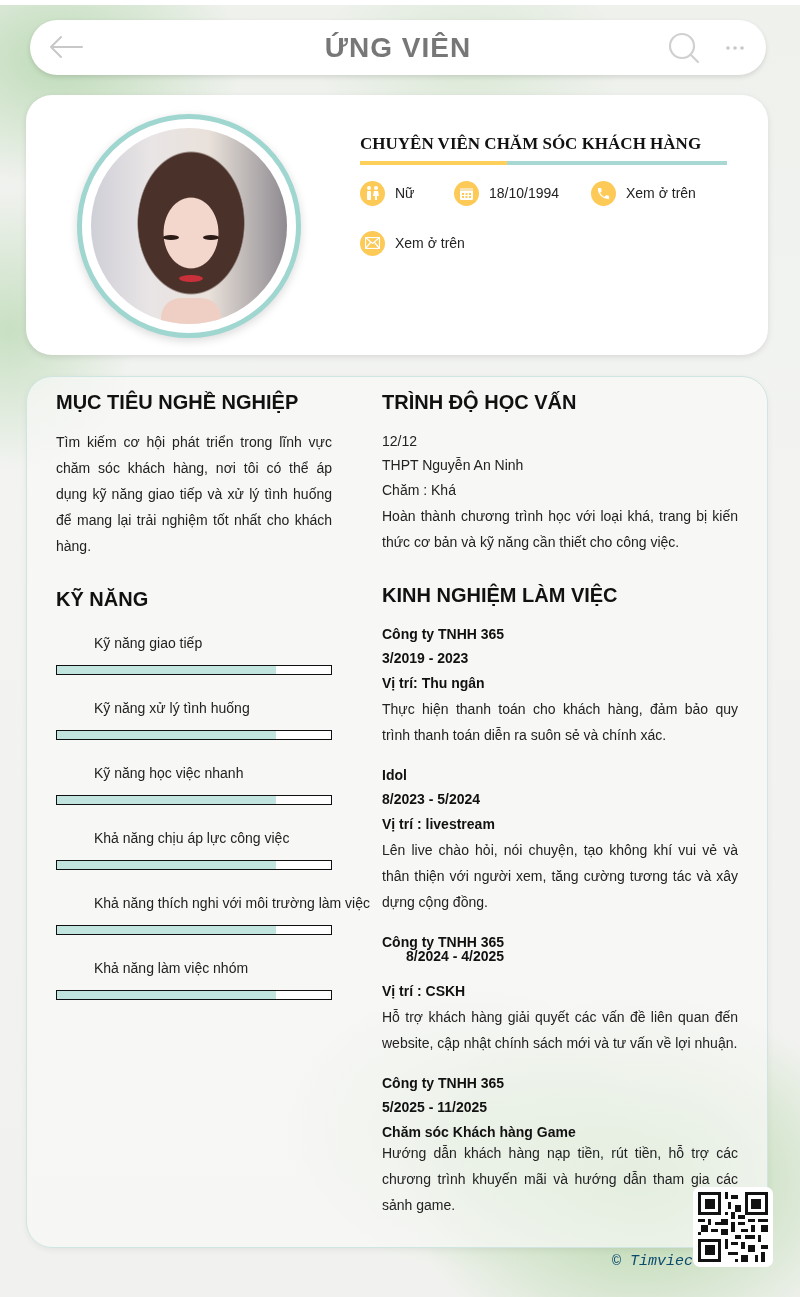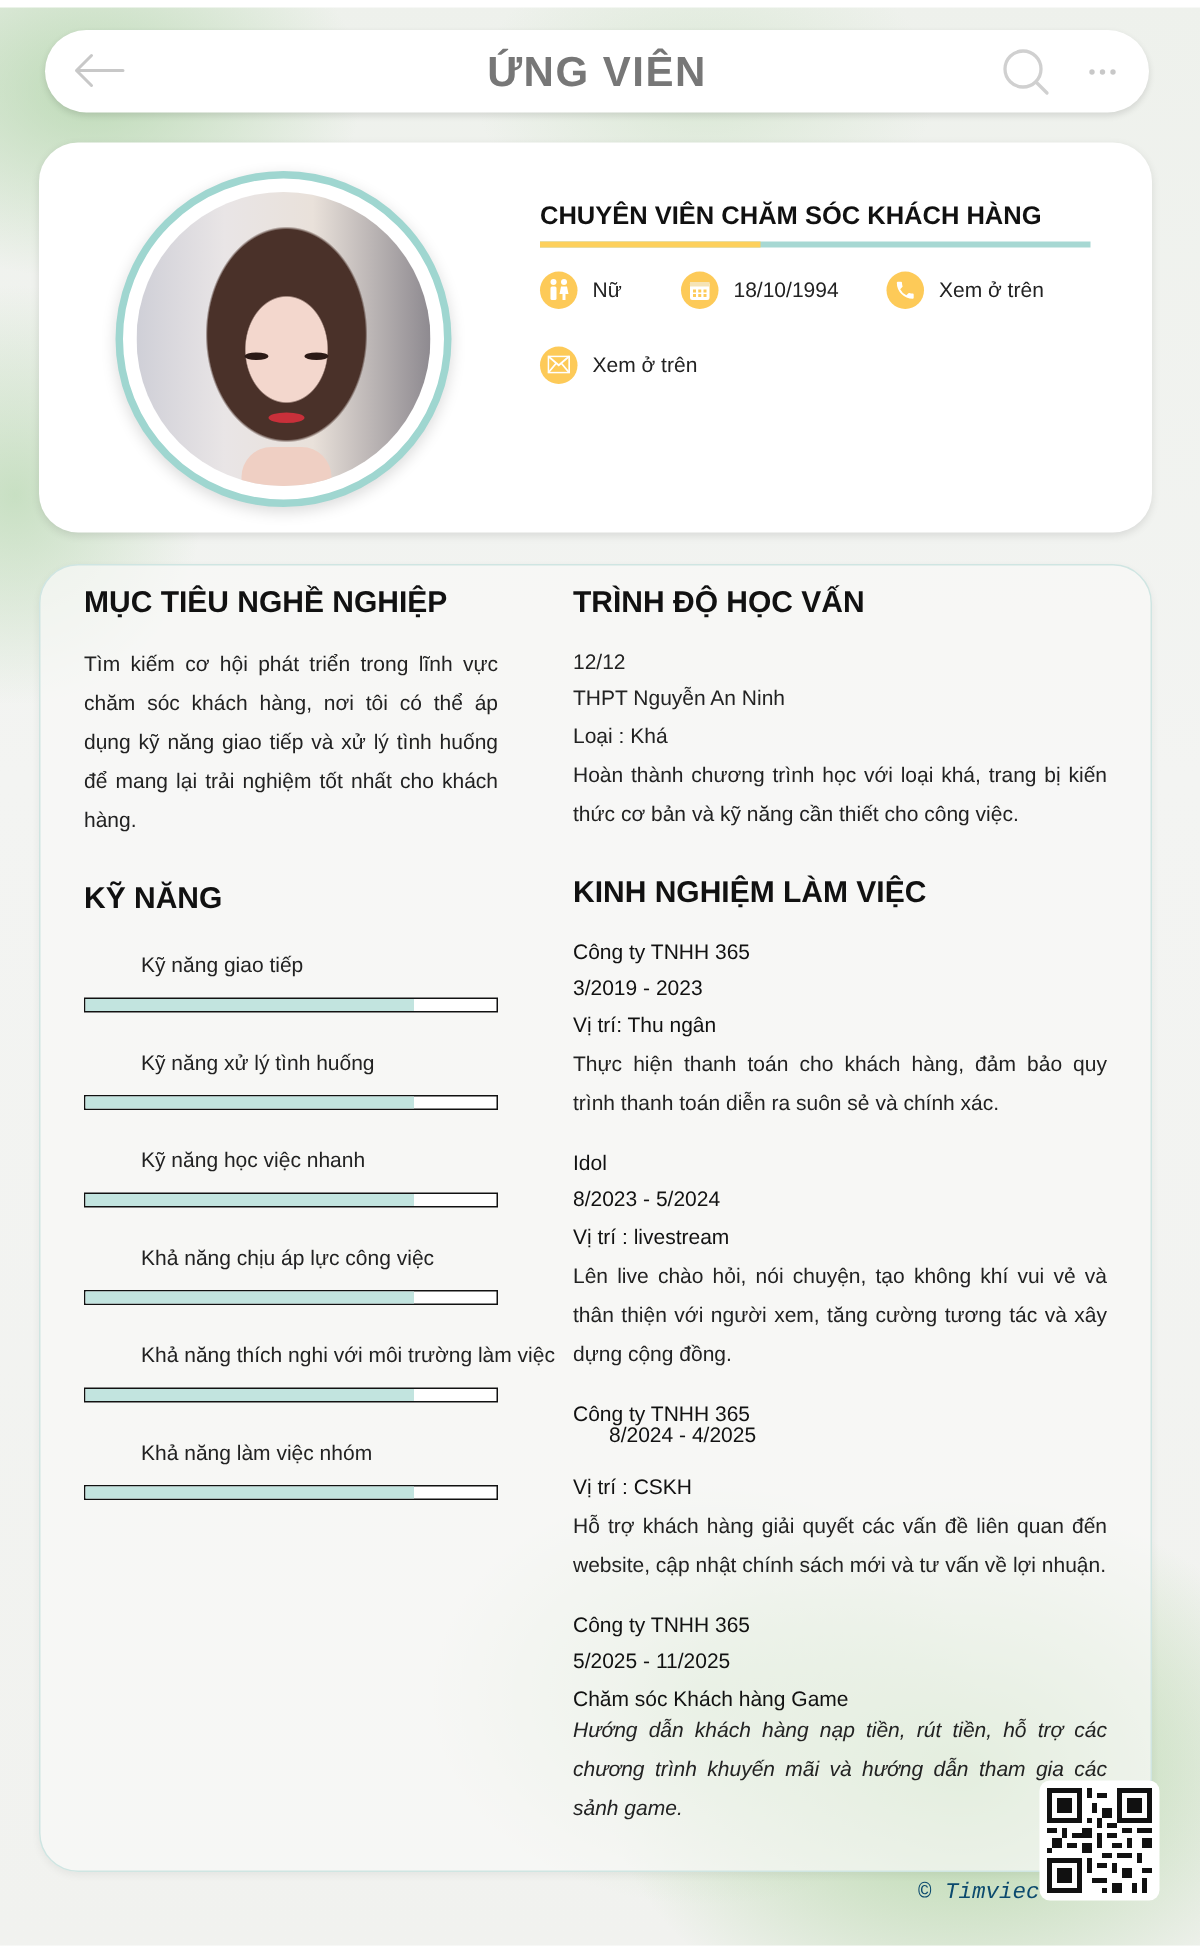--- a/index.html
+++ b/index.html
@@ -51,21 +51,21 @@
         radial-gradient(ellipse 75px 100px at 100px 95px, #4a3129 70%, transparent 72%),
         linear-gradient(90deg, #cfcfd7 0%, #e9e5e6 30%, #e9e1da 60%, #8e8a90 100%);
     }
     .avatar .lips { position: absolute; left: 88px; top: 147px; width: 24px; height: 7px; border-radius: 50%; background: #c8303a; }
     .avatar .eye-l, .avatar .eye-r { position: absolute; top: 107px; width: 16px; height: 5px; border-radius: 50%; background: #2b1a16; }
     .avatar .eye-l { left: 72px; } .avatar .eye-r { left: 112px; }
     .avatar .neck { position: absolute; left: 70px; top: 170px; width: 60px; height: 40px; background: #efcfc3; border-radius: 20px 20px 0 0; }
 
     .job-title {
       position: absolute; left: 334px; top: 39px;
-      font-size: 17px; font-weight: bold; color: #111;
+      font-size: 17px; font-weight: bold; color: #111; font-family: Liberation Serif, serif;
     }
     .title-underline { position: absolute; left: 334px; top: 66px; width: 367px; height: 4px; background: #a7d8d3; }
     .title-underline .accent { width: 147px; height: 4px; background: #fdd05c; }
 
     .info-item { position: absolute; display: flex; align-items: center; height: 26px; }
     .info-item .ico {
       width: 25px; height: 25px; border-radius: 50%; background: #fdca58;
       display: flex; align-items: center; justify-content: center; margin-right: 10px;
     }
     .info-item .txt { font-size: 14px; color: #222; }
@@ -79,21 +79,21 @@
     }
     .section-title { position: absolute; font-size: 20px; font-weight: bold; color: #111; }
     .para { position: absolute; font-size: 14px; line-height: 26px; color: #222; text-align: justify; }
 
     .skill-label { position: absolute; left: 56px; font-size: 14px; color: #222; margin-left: 38px; }
     .skill-bar { position: absolute; left: 56px; width: 276px; height: 10px; border: 1.5px solid #111; background: #fff; }
     .skill-bar .fill { height: 100%; background: #c2e4df; }
 
     .edu-line { position: absolute; left: 382px; font-size: 14px; color: #222; }
     .exp-line { position: absolute; left: 382px; font-size: 14px; color: #111; }
-    .exp-bold { font-weight: normal; }
+    .exp-bold { font-weight: bold; }
 
     .footer-copy { position: absolute; left: 612px; top: 1253px; font-family: "Liberation Mono", "DejaVu Sans Mono", monospace; font-size: 15px; color: #0c4a6e; font-style: italic; }
     .qr {
       position: absolute; left: 693px; top: 1187px; width: 80px; height: 80px;
       background: #fff; border-radius: 7px; padding: 5px;
     }
   </style>
 </head>
 <body>
 
@@ -214,21 +214,21 @@
   </div>
 
 <div class="skill-label" style="top:960px;">Khả năng làm việc nhóm</div>
 <div class="skill-bar" style="top:990px;">
     <div class="fill" style="width:80%;"></div>
   </div>
 
 <div class="section-title" style="left:382px; top:391px;">TRÌNH ĐỘ HỌC VẤN</div>
 <div class="edu-line" style="top:433px;">12/12</div>
 <div class="edu-line" style="top:457px;">THPT Nguyễn An Ninh</div>
-<div class="edu-line" style="top:482px;">Loại : Khá</div>
+<div class="edu-line" style="top:482px;">Chăm : Khá</div>
 <div class="para" style="left:382px; top:503px; width:356px;">Hoàn thành chương trình học với loại khá, trang bị kiến thức cơ bản và kỹ năng cần thiết cho công việc.</div>
 
 <div class="section-title" style="left:382px; top:584px;">KINH NGHIỆM LÀM VIỆC</div>
 
 <div class="exp-line exp-bold" style="top:626px;">Công ty TNHH 365</div>
 <div class="exp-line exp-bold" style="top:650px;">3/2019 - 2023</div>
 <div class="exp-line exp-bold" style="top:675px;">Vị trí: Thu ngân</div>
 <div class="para" style="left:382px; top:696px; width:356px;">Thực hiện thanh toán cho khách hàng, đảm bảo quy trình thanh toán diễn ra suôn sẻ và chính xác.</div>
 
 <div class="exp-line exp-bold" style="top:767px;">Idol</div>
@@ -237,21 +237,21 @@
 <div class="para" style="left:382px; top:837px; width:356px;">Lên live chào hỏi, nói chuyện, tạo không khí vui vẻ và thân thiện với người xem, tăng cường tương tác và xây dựng cộng đồng.</div>
 
 <div class="exp-line exp-bold" style="top:934px;">Công ty TNHH 365</div>
 <div class="exp-line exp-bold" style="top:948px;padding-left:24px;">8/2024 - 4/2025</div>
 <div class="exp-line exp-bold" style="top:983px;">Vị trí : CSKH</div>
 <div class="para" style="left:382px; top:1004px; width:356px;">Hỗ trợ khách hàng giải quyết các vấn đề liên quan đến website, cập nhật chính sách mới và tư vấn về lợi nhuận.</div>
 
 <div class="exp-line exp-bold" style="top:1075px;">Công ty TNHH 365</div>
 <div class="exp-line exp-bold" style="top:1099px;">5/2025 - 11/2025</div>
 <div class="exp-line exp-bold" style="top:1124px;">Chăm sóc Khách hàng Game</div>
-<div class="para" style="left:382px; top:1140px; width:356px;font-style:italic;">Hướng dẫn khách hàng nạp tiền, rút tiền, hỗ trợ các chương trình khuyến mãi và hướng dẫn tham gia các sảnh game.</div>
+<div class="para" style="left:382px; top:1140px; width:356px;">Hướng dẫn khách hàng nạp tiền, rút tiền, hỗ trợ các chương trình khuyến mãi và hướng dẫn tham gia các sảnh game.</div>
 
 <div class="footer-copy">© Timviec</div>
 <div class="qr">
   <svg width="70" height="70" viewBox="0 0 21 21" shape-rendering="crispEdges">
     <g fill="#111">
       <rect x="0" y="0" width="7" height="7"></rect>
         <rect x="1" y="1" width="5" height="5" fill="#fff"></rect>
         <rect x="2" y="2" width="3" height="3"></rect>
       <rect x="14" y="0" width="7" height="7"></rect>
         <rect x="15" y="1" width="5" height="5" fill="#fff"></rect>

